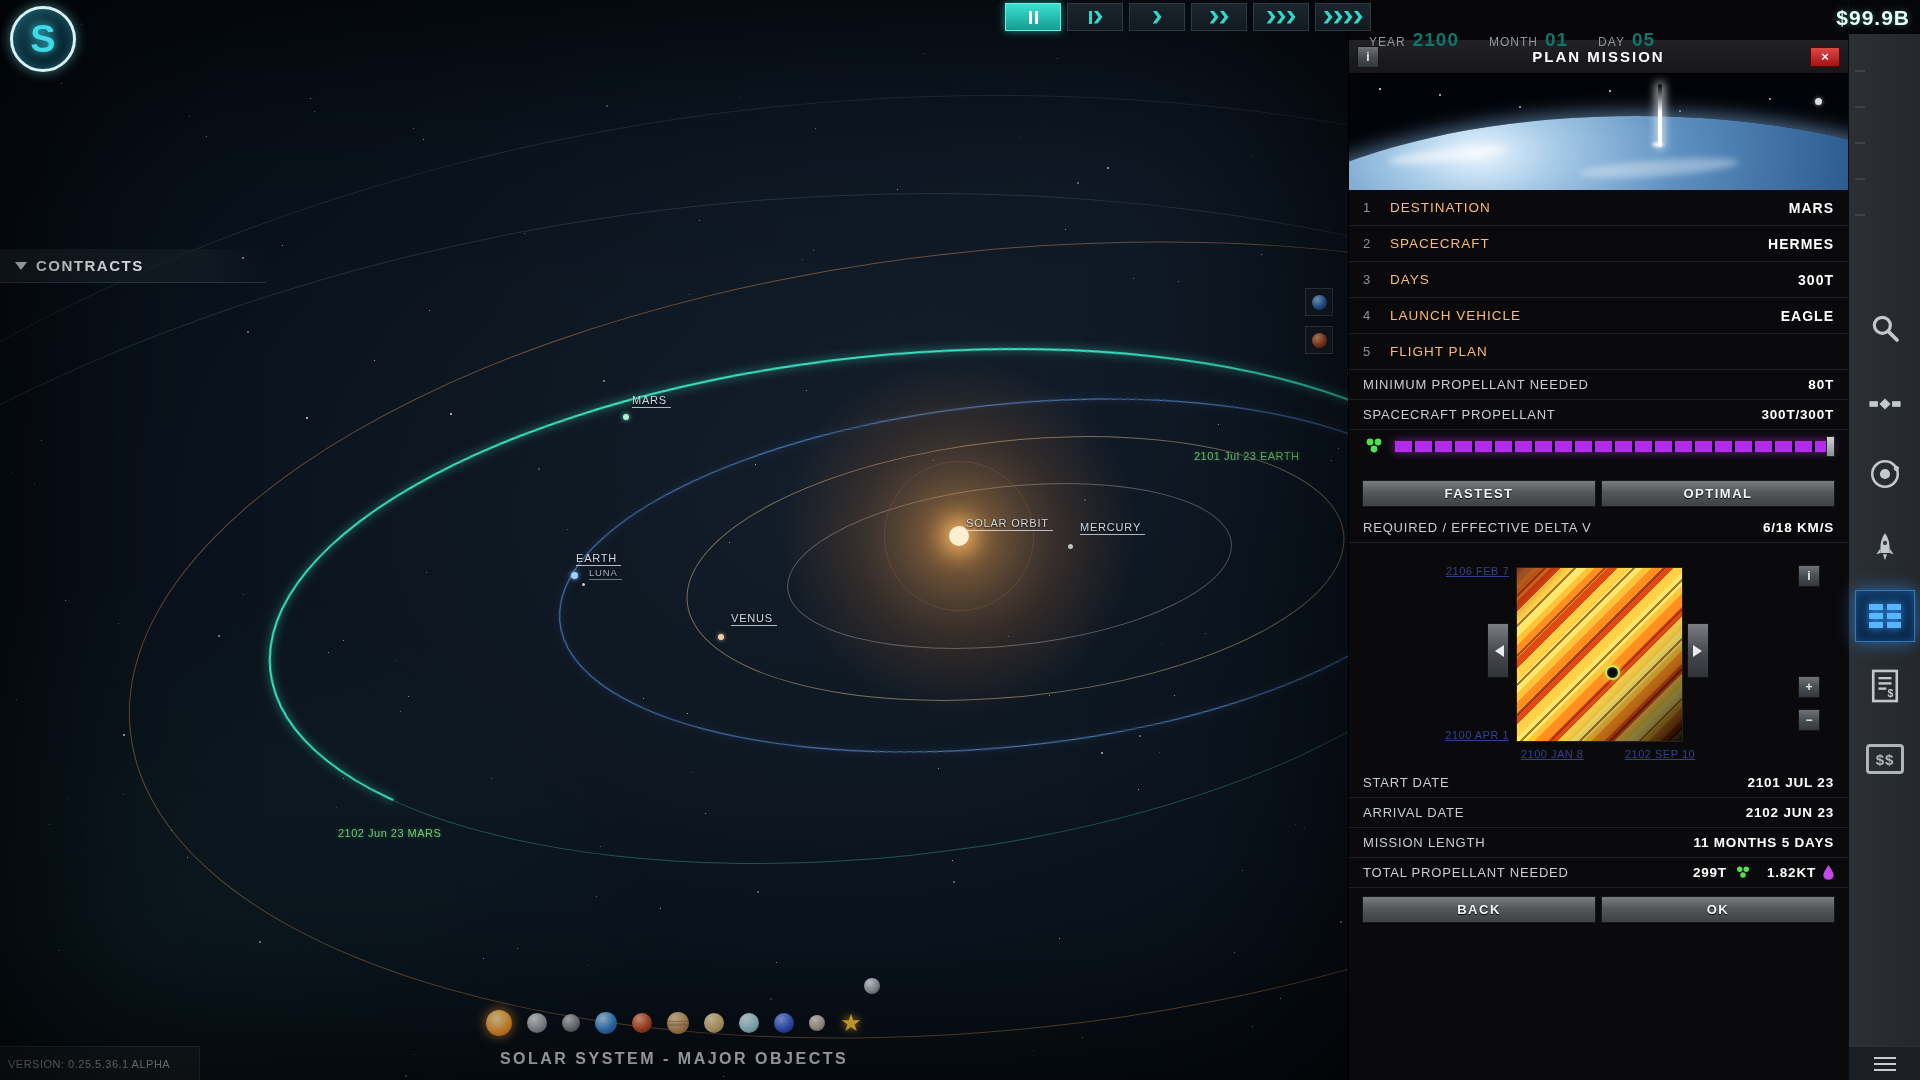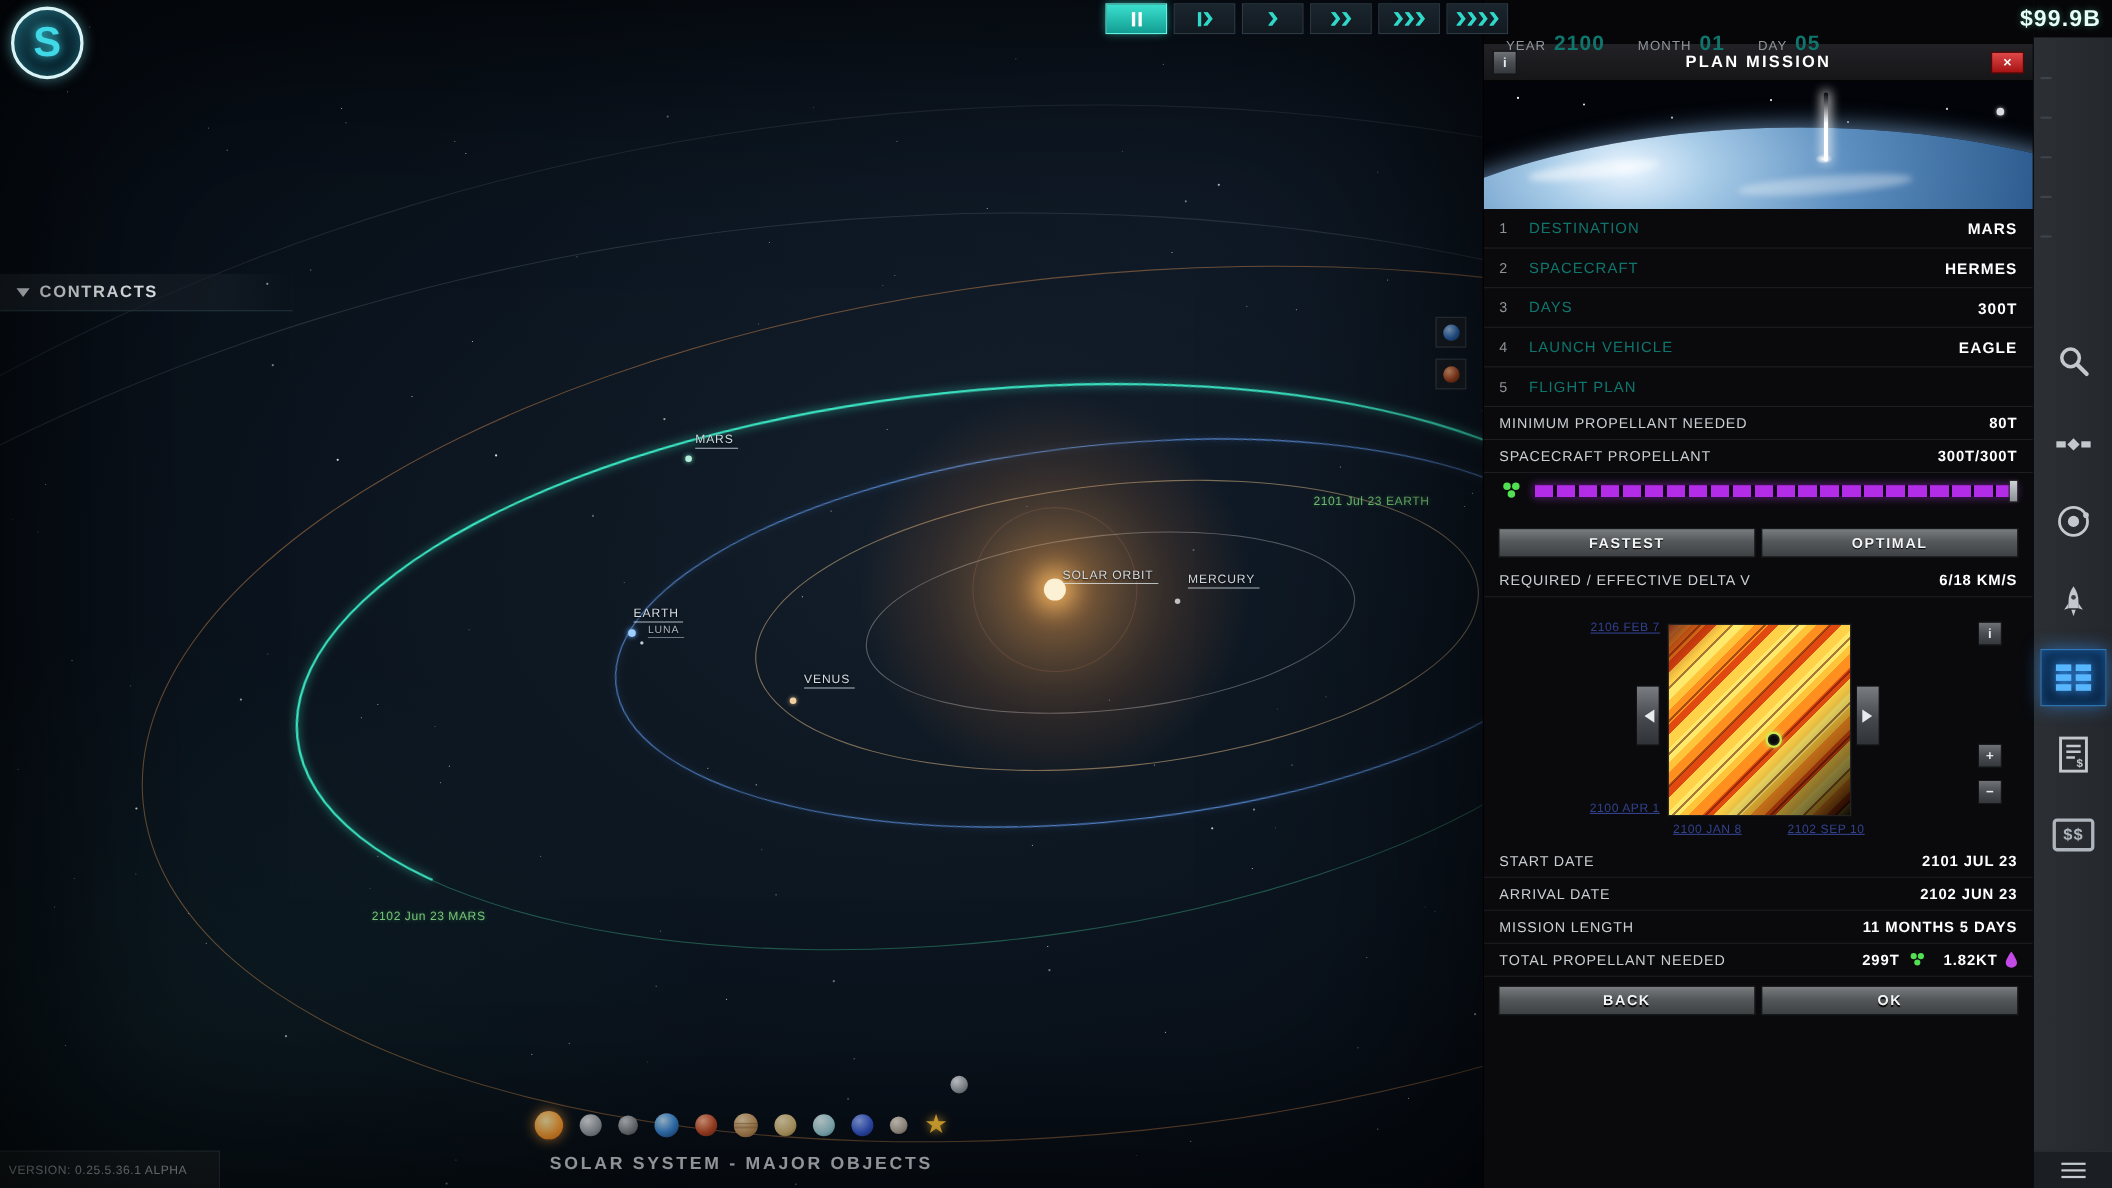--- a/index.html
+++ b/index.html
@@ -147,21 +147,21 @@
            box-shadow:0 0 10px 2px rgba(255,255,255,.8); border-radius:2px; }
   .plume-base { position:absolute; left:60.4%; top:57%; width:16px; height:9px;
                 background:radial-gradient(#fff, rgba(255,255,255,0) 70%); }
   .mini-moon { position:absolute; right:26px; top:24px; width:7px; height:7px; border-radius:50%;
                background:#d8dde2; box-shadow:0 0 4px rgba(255,255,255,.6); }
   .img-stars { position:absolute; left:30px; top:14px; width:2px; height:2px; background:#fff; border-radius:50%;
                box-shadow:60px 6px 0 #cfd6dd, 140px 18px 0 #aab3bb, 230px 2px 0 #e8eef3, 300px 22px 0 #9aa3ab, 390px 10px 0 #cfd6dd; }
 
   .prow { height:36px; display:flex; align-items:center; padding:0 14px; border-bottom:1px solid #1e1e22; cursor:pointer; }
   .prow .num { width:27px; color:#8d9298; font-size:13px; }
-  .prow .lbl { flex:1; color:#0f766e; font-size:13.5px; letter-spacing:1px; }
+  .prow .lbl { flex:1; color:#fdba74; font-size:13.5px; letter-spacing:1px; }
   .prow .val { color:#fff; font-weight:bold; font-size:14px; letter-spacing:1px; }
   .srow { height:30px; display:flex; align-items:center; padding:0 14px; border-bottom:1px solid #1e1e22; }
   .srow .lbl { flex:1; color:#c9ced2; font-size:13px; letter-spacing:.8px; }
   .srow .val { color:#fff; font-weight:bold; font-size:13.5px; letter-spacing:.8px; }
 
   .fuel-row { height:32px; display:flex; align-items:center; padding:0 14px; gap:9px; }
   .fuel-bar { flex:1; height:13px; position:relative; border:1px solid #3a1048;
               background:repeating-linear-gradient(90deg, #b32ce8 0 17px, #12031a 17px 20px);
               box-shadow:0 0 8px rgba(180,60,230,.45); cursor:pointer; }
   .fuel-handle { position:absolute; right:-2px; top:-5px; width:9px; height:21px;

